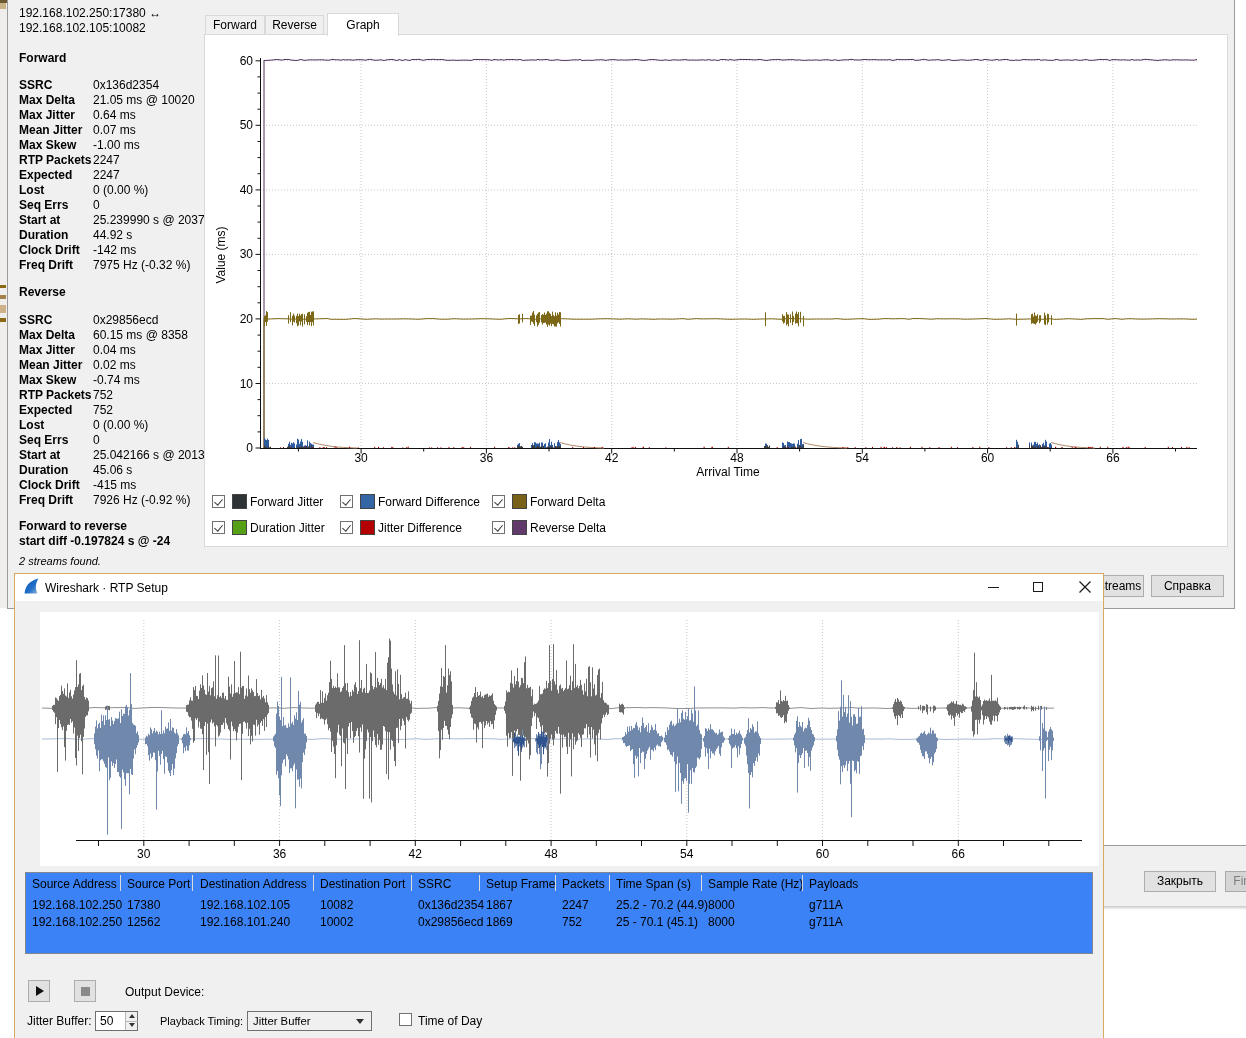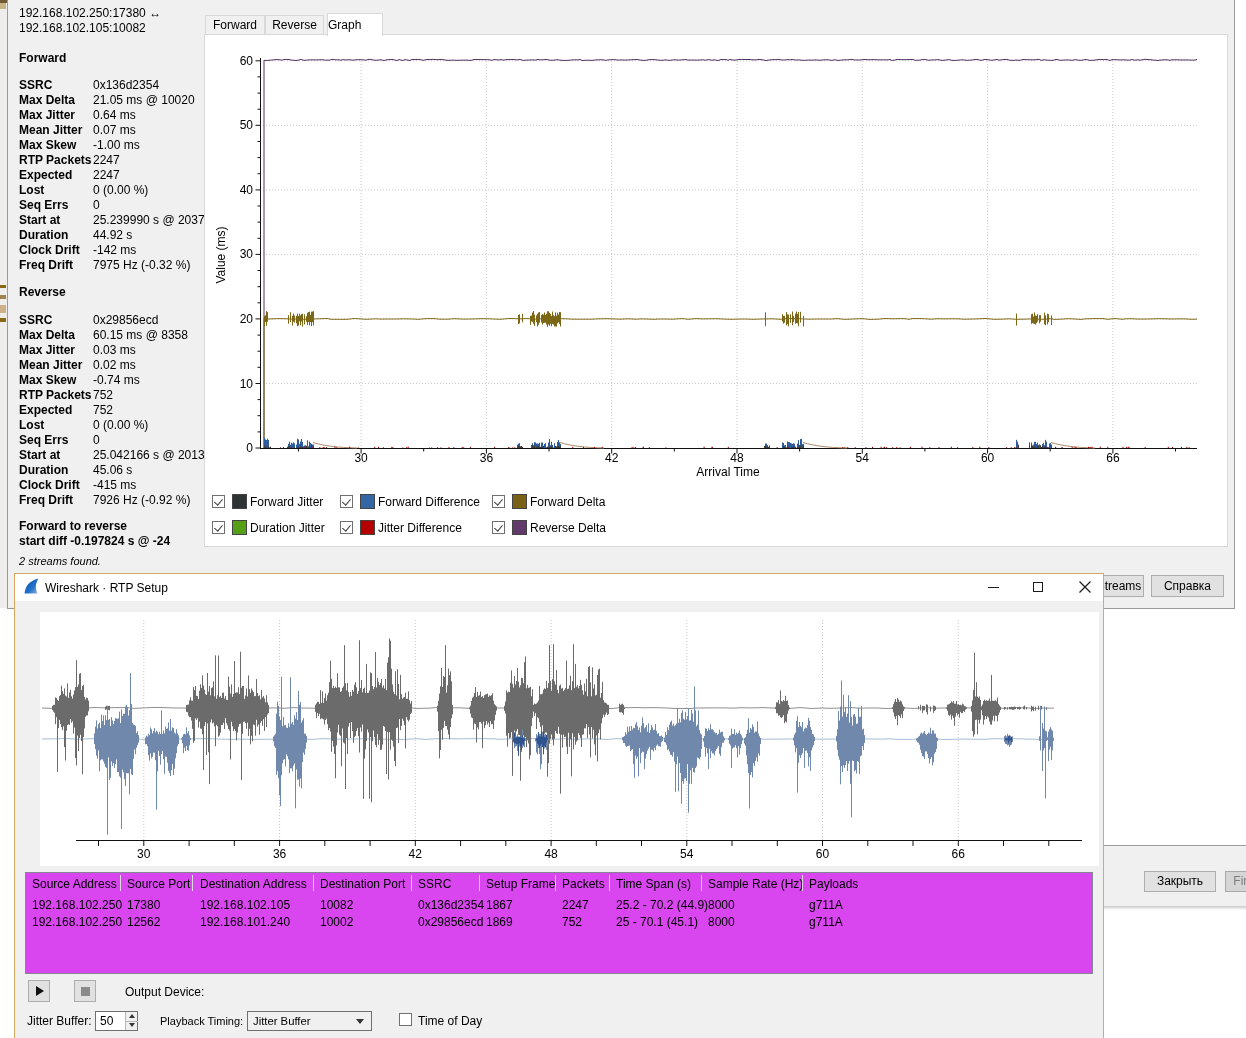--- a/index.html
+++ b/index.html
@@ -54,21 +54,21 @@
     <div class="t b s" style="left:11px;top:243px">Clock Drift</div>
     <div class="t s" style="left:85px;top:243px">-142 ms</div>
     <div class="t b s" style="left:11px;top:258px">Freq Drift</div>
     <div class="t s" style="left:85px;top:258px">7975 Hz (-0.32 %)</div>
     <div class="t b" style="left:11px;top:285px">Reverse</div>
     <div class="t b s" style="left:11px;top:313px">SSRC</div>
     <div class="t s" style="left:85px;top:313px">0x29856ecd</div>
     <div class="t b s" style="left:11px;top:328px">Max Delta</div>
     <div class="t s" style="left:85px;top:328px">60.15 ms @ 8358</div>
     <div class="t b s" style="left:11px;top:343px">Max Jitter</div>
-    <div class="t s" style="left:85px;top:343px">0.03 ms</div>
+    <div class="t s" style="left:85px;top:343px">0.04 ms</div>
     <div class="t b s" style="left:11px;top:358px">Mean Jitter</div>
     <div class="t s" style="left:85px;top:358px">0.02 ms</div>
     <div class="t b s" style="left:11px;top:373px">Max Skew</div>
     <div class="t s" style="left:85px;top:373px">-0.74 ms</div>
     <div class="t b s" style="left:11px;top:388px">RTP Packets</div>
     <div class="t s" style="left:85px;top:388px">752</div>
     <div class="t b s" style="left:11px;top:403px">Expected</div>
     <div class="t s" style="left:85px;top:403px">752</div>
     <div class="t b s" style="left:11px;top:418px">Lost</div>
     <div class="t s" style="left:85px;top:418px">0 (0.00 %)</div>
@@ -145,22 +145,22 @@
       <div class="cb ck" style="left:7px;top:486px"></div>
       <div class="sw" style="left:27px;top:485px;background:#55a017"></div>
       <div class="t" style="left:45px;top:486px">Duration Jitter</div>
       <div class="cb ck" style="left:135px;top:486px"></div>
       <div class="sw" style="left:155px;top:485px;background:#b40000"></div>
       <div class="t" style="left:173px;top:486px">Jitter Difference</div>
       <div class="cb ck" style="left:287px;top:486px"></div>
       <div class="sw" style="left:307px;top:485px;background:#613a6b"></div>
       <div class="t" style="left:325px;top:486px">Reverse Delta</div>
 </div>
-<div style="position:absolute;left:319px;top:13px;width:56px;height:23px;background:#fff;
-  border:1px solid #d9d9d9;border-bottom:none;line-height:22px;z-index:3">Graph</div>
+<div style="position:absolute;left:319px;top:13px;width:72px;height:23px;background:#fff;
+  border:1px solid #d9d9d9;border-bottom:none;text-align:center;line-height:22px;z-index:3">Graph</div>
 
 <div class="btn" style="left:1031px;top:575px;width:105px;height:22px;line-height:21px;text-align:left;padding-left:30px">Play Streams</div>
 <div class="btn" style="left:1143px;top:575px;width:73px;height:22px;line-height:21px">Справка</div>
 </div>
 
 <div style="position:absolute;left:1104px;top:609px;width:142px;height:236px;background:#fff"></div>
 <div style="position:absolute;left:1104px;top:845px;width:142px;height:61px;background:#f0f0f0;
   border-top:1px solid #9b9b9b"></div>
 <div class="btn" style="left:1144px;top:871px;width:72px;height:21px;line-height:19px">Закрыть</div>
 <div class="btn" style="left:1225px;top:871px;width:40px;height:21px;line-height:19px;background:#d5d5d5;color:#7e7e7e;border-color:#a9a9a9">Find</div>
@@ -207,21 +207,21 @@
         <text x="782.5" y="246" font-size="12" text-anchor="middle" fill="#000">60</text>
         <text x="918.3" y="246" font-size="12" text-anchor="middle" fill="#000">66</text>
         <path d="M2 96L13 96.4L25 96.2L32 96.3L39 95.9L45 96.4L54 95.5L66 95.9L75 95.6L87 95.6L94 96.4L100 96.1L112 95.5L121 95.5L129 95.8L137 96L147 96.1L155 95.6L164 95.9L178 96.2L184 96.1L197 96.2L209 96.3L222 96.1L235 95.9L244 96.3L253 95.6L263 96L274 96.2L284 96.1L291 95.6L303 95.7L314 95.7L327 95.9L334 96.3L345 95.8L356 96.1L369 95.6L376 96.4L389 96.2L396 95.6L406 96.1L419 95.8L431 96.4L442 95.5L455 95.9L462 96L471 96.3L479 96.2L491 95.9L504 95.6L517 95.9L527 96.4L539 96.4L549 96.2L560 96.2L572 96.5L580 95.6L588 95.7L597 95.5L605 95.8L611 95.6L625 95.9L636 96.5L650 96.5L656 96L670 95.9L682 95.9L695 96.1L701 95.7L710 95.9L717 95.8L723 95.6L731 96L742 96.1L749 96.4L761 95.6L771 96.5L782 96L789 96.3L802 96L812 95.6L819 96.2L829 96L837 96L846 96.5L860 95.9L874 96.4L888 95.8L895 96.2L905 96L913 95.9L922 96L936 95.8L945 96.1L954 96.3L966 96.2L975 95.7L988 95.9L994 96.5L1004 96L1013 96.2L1014 95.9" stroke="#8f8f8f" stroke-width="1" fill="none"></path>
         <path d="M2 127L11 126.9L23 126.6L29 126.6L38 127.3L52 126.7L58 127L71 126.9L80 127.4L92 126.6L101 127.3L111 127L124 127.4L136 127.2L146 126.6L153 126.9L165 126.6L171 126.8L178 127L192 127.4L200 127.1L214 127.4L227 127.2L235 127.4L248 127.2L261 126.8L272 127.4L284 126.6L291 127L302 127.2L315 127L324 126.8L335 127L349 127.2L363 127.4L377 126.7L386 127.4L396 126.8L406 126.5L416 126.9L428 126.7L440 126.6L446 126.7L454 126.8L460 127.3L472 126.8L480 127.1L489 126.6L502 126.9L509 127.1L519 127.2L525 126.6L532 127.3L546 126.9L560 127L568 127.5L575 126.7L583 126.8L590 127.2L601 126.8L612 126.5L625 126.7L631 127.4L639 126.7L651 126.9L658 126.7L667 127L680 127.3L692 126.6L705 127.1L718 127L725 127.2L738 127.1L749 127L755 126.7L768 126.6L777 127.2L783 127.2L795 127L809 127.3L818 127L829 127L843 127.1L849 126.8L859 127.4L870 127.4L882 126.7L892 126.6L904 127.5L915 127.3L926 127L937 127.3L947 127.2L954 126.7L965 126.9L975 126.7L987 127.1L1001 127.4L1012 127.3L1014 127.2" stroke="#a9bcd4" stroke-width="1" fill="none"></path>
         <path d="M12.5 93.8V98.1M13.5 92.9V99.7M14.5 92.8V100.8M15.5 85.4V112.2M16.5 86.2V105.2M17.5 89.6V107.4M18.5 88.9V116M19.5 84.1V108.1M20.5 82.9V112.1M21.5 73.7V115.2M22.5 79V118.2M23.5 81.8V114.4M24.5 76.4V135.1M25.5 83.5V148.6M26.5 84.5V118.8M27.5 71.4V113.1M28.5 85.9V112.3M29.5 80.5V112.9M30.5 77.8V107M31.5 84.3V110.7M32.5 86.6V109.3M33.5 82.5V121.6M34.5 78.4V115.5M35.5 75.1V146M36.5 48.2V153.5M37.5 74.9V123.6M38.5 72.4V139.1M39.5 61.8V126M40.5 61.1V122.7M41.5 78.1V129.2M42.5 74V134M43.5 72.7V124.9M44.5 84.8V116.5M45.5 87.5V104.9M46.5 85.5V103.5M47.5 86.1V103.4M48.5 88.6V99.3M17.5 87.7V159.9M42.5 81.8V162.3M65.5 94.7V97.8M66.5 93.8V97.5M67.5 94.3V98.8M68.5 94V97.8M69.5 93.9V98.3M146.5 93.1V99.8M147.5 92.8V100.2M148.5 92.5V103.7M149.5 88.4V105.3M150.5 85.3V105.1M151.5 88.5V108.6M152.5 88.7V116.8M153.5 75.1V130.8M154.5 78.1V129M155.5 74V106.4M156.5 83.8V108M157.5 84.1V106.2M158.5 87V115.5M159.5 78.7V109.7M160.5 72.3V116.6M161.5 76V116.8M162.5 63.3V122.2M163.5 73.5V158M164.5 77.8V114M165.5 82.2V110M166.5 82.9V143M167.5 61V111.5M168.5 79.6V140.2M169.5 86V108.4M170.5 83.3V110.3M171.5 76.1V107.5M172.5 75.3V111.5M173.5 69.4V110.4M174.5 84.3V114.3M175.5 75.8V134.3M176.5 86.8V112.9M177.5 83.2V114.3M178.5 84.3V112M179.5 85.2V123.5M180.5 84V120.6M181.5 85.9V113M182.5 80.8V112.8M183.5 80.6V110.7M184.5 86.5V117.1M185.5 84V106.1M186.5 87.8V111.2M187.5 87.9V113.4M188.5 64.7V117M189.5 74.6V118.6M190.5 81.5V147.5M191.5 72.3V109.7M192.5 84.8V114.4M193.5 81.9V119.1M194.5 49V117.1M195.5 80.8V119.2M196.5 80.3V128.4M197.5 80.5V120.6M198.5 75.2V114.8M199.5 82.1V112M200.5 76.7V111.6M201.5 80.7V128.6M202.5 74V121.8M203.5 74V109.9M204.5 86.9V109.5M205.5 83.5V111M206.5 76.4V116.7M207.5 84.4V110.7M208.5 63.5V124.1M209.5 77.2V116.8M210.5 80.8V132.3M211.5 76.4V123.8M212.5 78.3V129.5M213.5 80V112.5M214.5 84.2V113.1M215.5 83.9V123.7M216.5 67.1V107.8M217.5 81V114.5M218.5 84.1V112.5M219.5 83.3V122.7M220.5 87.3V110.8M221.5 77.9V109M222.5 85.5V113.9M223.5 83.9V107.2M224.5 86.5V118.9M225.5 90.3V105M226.5 83.2V115.1M227.5 90.3V102.5M228.5 92.8V101M175.5 43.3V126.7M200.5 39.7V99M201.5 75.7V168.2M178.5 43.5V124.7M169.5 74.1V172.1M275.5 92.8V99.8M276.5 91.4V106.1M277.5 89.9V101.2M278.5 89.8V104.2M279.5 91.9V101.7M280.5 78.1V107.2M281.5 90.8V106.3M282.5 79.4V106.8M283.5 90.8V107.4M284.5 86V112.5M285.5 81.5V108M286.5 88.6V106.6M287.5 83.2V112.2M288.5 80.7V118.2M289.5 70.1V116M290.5 48.6V119.6M291.5 66.9V139.9M292.5 76.1V128.9M293.5 73.8V134.6M294.5 76V142M295.5 74.6V166.2M296.5 75.9V133.3M297.5 61.3V120.5M298.5 75.3V112.9M299.5 75.4V122.6M300.5 80V123.9M301.5 79.3V154.2M302.5 75.9V116.5M303.5 74.3V130.5M304.5 33.2V131.5M305.5 71.3V177M306.5 78.4V126.2M307.5 70.9V142M308.5 80.2V114.6M309.5 84.6V111M310.5 80V126.1M311.5 83.9V110M312.5 77.9V119M313.5 79.6V130.8M314.5 72.7V125.2M315.5 70.2V123.9M316.5 75.3V118.9M317.5 82V116.1M318.5 79.1V124.2M319.5 74.5V140.5M320.5 76.2V115.5M321.5 68V119.7M322.5 80.3V112.5M323.5 76.8V114.8M324.5 75.7V146.6M325.5 80.8V137.4M326.5 51.9V128.9M327.5 81V117.6M328.5 80.8V120.4M329.5 78.5V114M330.5 60.3V125M331.5 61.3V141.2M332.5 74V129.2M333.5 77.2V118.6M334.5 75V125.1M335.5 40.1V132.9M336.5 75.5V135.3M337.5 65.9V122.1M338.5 69.8V132.8M339.5 73.1V128.1M340.5 71V137.9M341.5 66.9V137.7M342.5 75.6V132.5M343.5 73.3V114M344.5 76.5V114.8M345.5 67V118.9M346.5 78.1V162M347.5 50.6V119.9M348.5 45.2V167.5M349.5 77.5V120.2M350.5 77.2V137.7M351.5 56.6V127.7M352.5 72.5V128.9M353.5 79.7V134.6M354.5 82.1V149M355.5 59.2V154.2M356.5 83.5V116M357.5 57.3V115.6M358.5 72V131.1M359.5 87.3V107M360.5 62.8V118.2M361.5 82.2V113.9M362.5 86.7V106.6M363.5 85.5V108.8M364.5 85V113.1M365.5 80.7V136.5M366.5 86.9V105.1M367.5 86.6V107.8M368.5 79.4V109.4M369.5 88.2V107.7M370.5 91.5V102M371.5 88.8V100.8M331.5 66.9V190.3M349.5 26.5V103.7M350.5 28.7V119.3M329.5 91V186.7M323.5 85.3V186.8M319.5 28.2V121M397.5 93.8V99.6M398.5 88.9V119.1M399.5 81.6V146.3M400.5 74.3V138.1M401.5 56V117.8M402.5 74.9V127.8M403.5 64.1V115.9M404.5 64.9V108.9M405.5 61.7V113.9M406.5 80.6V114M407.5 73.3V117.7M408.5 56.6V122.4M409.5 63.1V127.3M410.5 59.3V115M411.5 69.4V106.3M412.5 92.9V102.3M405.5 33.1V109.9M429.5 95.4V97.2M430.5 93.7V101.7M431.5 89V105.4M432.5 85.7V106.2M433.5 84.5V117.7M434.5 81V111.5M435.5 75.1V112.1M436.5 85.1V130.6M437.5 79.9V115.4M438.5 83.9V117.5M439.5 83.1V110.2M440.5 79.6V109.9M441.5 85.2V111.7M442.5 84.2V109.5M443.5 86V109.6M444.5 83.2V116.2M445.5 82.4V113.3M446.5 82.2V109M447.5 81.5V112.4M448.5 84.9V110.6M449.5 83.3V114.9M450.5 84V109.1M451.5 83.1V112.3M452.5 81.3V111.9M453.5 88.7V116.9M454.5 92.2V108.4M455.5 93.3V102.8M456.5 94.5V98.6M442.5 84.4V136.2M464.5 93.8V98.8M465.5 89.5V101.6M466.5 78.4V123.7M467.5 80.5V134.6M468.5 79.6V121.2M469.5 80.1V126.4M470.5 70.8V125.8M471.5 58.4V120.2M472.5 71.7V163.9M473.5 75.6V126.7M474.5 63.9V118.6M475.5 72.4V124.9M476.5 69V119.4M477.5 55.9V117.1M478.5 69.7V122.7M479.5 75.4V123.2M480.5 81.1V117.6M481.5 65.8V138.8M482.5 66.2V120.8M483.5 71.2V123.5M484.5 50.2V126.7M485.5 44.5V125.1M486.5 76.3V135.2M487.5 72.8V128.4M488.5 75.9V131.4M489.5 75.5V147.4M490.5 74.9V143.2M491.5 84.2V114M492.5 77.3V105.8M493.5 92.8V99.6M480.5 73.3V168.7M494.5 91.5V104.1M495.5 92.1V101.2M496.5 91.5V117M497.5 90.4V105.3M498.5 88.6V106.2M499.5 73.9V110.2M500.5 82.3V114.7M501.5 82.2V142.3M502.5 81.5V113.3M503.5 77.7V121.9M504.5 76.3V121.7M505.5 76.9V120.5M506.5 68.8V120.5M507.5 75.9V164.6M508.5 71.1V151.1M509.5 58.1V131.6M510.5 69.1V126.8M511.5 78.7V122.4M512.5 67.2V127.5M513.5 66.8V133.4M514.5 69.3V126.9M515.5 72.6V118.9M516.5 58.1V121.3M517.5 77.8V121.9M518.5 81.3V114.8M519.5 73.7V121.7M520.5 72.5V120.8M521.5 76.6V122.8M522.5 75.9V135.5M523.5 79.1V122.6M524.5 77.8V125.2M525.5 76.1V124.7M526.5 48.5V134.7M527.5 77.2V142M528.5 76.6V120.8M529.5 73.2V134.9M530.5 63.7V127.2M531.5 78.2V164.4M532.5 69.3V121.4M533.5 75.4V137.3M534.5 76.1V124.9M535.5 51.9V132.7M536.5 74.8V129.6M537.5 73.2V128.3M538.5 76.3V121.2M539.5 74V122.9M540.5 67.8V125.9M541.5 72.9V135M542.5 78.3V122.8M543.5 82.7V122.3M544.5 71.4V116.3M545.5 79.4V116.4M546.5 66.7V112M547.5 84.2V125.9M548.5 55V114.9M549.5 54.2V122.5M550.5 70.3V145.5M551.5 84.3V115.1M552.5 55.3V126.4M553.5 76.5V117.7M554.5 72.4V132.3M555.5 83.5V143.3M556.5 82.7V123.4M557.5 63V149.4M558.5 57.6V121.1M559.5 56.6V117.6M560.5 85.6V127.5M561.5 81V111.4M562.5 69.9V106.2M563.5 88.1V102.7M564.5 90.5V104.9M565.5 90.6V102.7M566.5 91.4V100.5M567.5 92.7V103.1M568.5 92.9V102.1M509.5 33.1V114.5M533.5 32.2V127.6M513.5 32.2V126.6M520.5 87.6V181.7M579.5 91.6V100.1M580.5 93.1V100.4M581.5 92.2V100.2M582.5 91.7V100.9M583.5 92.9V102.6M584.5 95.6V97M735.5 94.9V96.9M736.5 90.3V101.3M737.5 90.5V101.3M738.5 88.1V103.9M739.5 92.1V103.3M740.5 92.4V105.2M741.5 88.9V105.9M742.5 89.6V105M743.5 88V103.2M744.5 89.1V111.2M745.5 83.8V109.4M746.5 89.1V110.4M747.5 88.5V101.9M748.5 93V98.6M749.5 95.4V97M740.5 78.4V99.2M852.5 95.3V97M853.5 92.2V100.6M854.5 89.7V104.5M855.5 87V107M856.5 90V103.8M857.5 85.9V106.1M858.5 87.4V103.1M859.5 89.8V104.1M860.5 88.5V105.9M861.5 89.6V102.4M862.5 92.3V106.1M863.5 94.4V99.1M864.5 95V96.7M857.5 93.4V113.2M878.5 94.2V97.4M880.5 92.8V98.5M882.5 93.8V100.9M883.5 93.9V98.5M884.5 94.1V98.3M886.5 92.2V100.2M887.5 92.8V102.6M890.5 94.5V99.5M893.5 93.6V100.8M894.5 93.7V98.9M895.5 94.5V98.2M906.5 95.5V96.9M907.5 92.7V98.8M908.5 92.4V102.9M909.5 91.8V103.8M910.5 91.1V102.5M911.5 89.4V107.5M912.5 90.5V103.7M913.5 89.2V106.1M914.5 91.7V103.7M915.5 91.7V104.6M916.5 88.9V101M917.5 92.5V103.5M918.5 92.4V102.1M919.5 93V105.7M920.5 92.8V99.9M921.5 93.4V101.3M922.5 91.6V101M923.5 92.5V98.9M924.5 94.2V100M925.5 94.3V97.6M926.5 95.5V96.8M914.5 93.7V113.8M931.5 94.1V99.6M932.5 88.4V119.1M933.5 78.1V124.6M934.5 83.1V118.1M935.5 84.5V108.1M936.5 70.2V107.6M937.5 84.6V122.4M938.5 85.7V107.9M939.5 84.4V111.5M940.5 88V107.6M941.5 94.6V98.3M934.5 40.7V122.4M941.5 94.7V97.5M942.5 92.5V103.2M943.5 89V112.5M944.5 87.6V107.7M945.5 88.8V104M946.5 88.2V107M947.5 88.8V104.4M948.5 88.5V105.6M949.5 86.5V109.5M950.5 89.2V112.4M951.5 84V112.8M952.5 88.7V108.6M953.5 88.8V103.8M954.5 88.8V109.4M955.5 88.3V103.6M956.5 89.3V104.1M957.5 85.6V109.4M958.5 91.8V102.9M959.5 93.4V100.5M960.5 94.7V98.1M951.5 62.9V108.5M964.5 94.9V97.7M965.5 95.3V96.9M967.5 95.3V97.6M969.5 95.1V97.3M970.5 95.2V97.3M971.5 94.7V97.3M972.5 95.1V97.9M973.5 94.9V97.8M974.5 94.5V97.4M975.5 94.9V97.1M977.5 95V97.3M978.5 95V96.9M979.5 94.7V97.7M980.5 95.2V97.1M983.5 94.5V97.2M984.5 93.5V97.5M986.5 95.1V97.4M991.5 93.7V99.4M992.5 94.8V97.9M993.5 94.5V99.2M995.5 94.7V98.7M998.5 93.7V97.8M1001.5 93.9V97.5M1004.5 95.1V97.6M1006.5 95.4V97.8" stroke="#6b6b6b" stroke-width="1" fill="none"></path>
         <path d="M54.5 121.3V132.1M55.5 114.6V137.2M56.5 108.4V143.6M57.5 116.4V146.6M58.5 112.1V138.4M59.5 110.6V159.4M60.5 115.9V148.3M61.5 102.7V147.3M62.5 109.1V147.4M63.5 103.4V149.4M64.5 113.1V151.8M65.5 103.3V154.9M66.5 108.1V155.9M67.5 93.7V157.1M68.5 107.8V145.5M69.5 107V168.2M70.5 114.1V165.8M71.5 105.1V149.5M72.5 108.5V153.9M73.5 112.1V151.1M74.5 108.9V155.9M75.5 106.1V152.1M76.5 106.5V147.5M77.5 106.8V160M78.5 106.4V160.1M79.5 99.7V164.3M80.5 111.1V165.7M81.5 97.4V159.2M82.5 104V157.6M83.5 101.7V160.4M84.5 101.8V167.2M85.5 94.4V173.9M86.5 92.8V161.2M87.5 95V161.2M88.5 103.5V161.3M89.5 98.1V182.3M90.5 61.1V156.9M91.5 92.1V162.3M92.5 110.9V163M93.5 112.5V146.6M94.5 113V137.5M95.5 113.8V142.2M96.5 121.2V135.8M97.5 119.3V133.2M98.5 123.1V130.6M67.5 102.3V222.7M81.5 125.7V216.9M105.5 125.6V132.3M106.5 123.7V132M107.5 124.6V134.2M108.5 121.7V143.2M109.5 123.2V148.6M110.5 115.4V141.5M111.5 117.3V146.4M112.5 121.4V144.8M113.5 118.9V140.5M114.5 115.9V140.8M115.5 120.5V148.2M116.5 121.1V146.7M117.5 119.7V159.4M118.5 122.3V138.8M119.5 119.7V144M120.5 122V152.7M121.5 120.2V142M122.5 121.8V138.8M123.5 118.5V147.2M124.5 121.3V161.8M125.5 114.6V144.5M126.5 116.9V144.9M127.5 116.4V150.7M128.5 110.4V158.8M129.5 118.7V161M130.5 107V164.1M131.5 118.6V158.2M132.5 115.3V152.1M133.5 116V163.1M134.5 120.5V156.6M135.5 121.7V146.3M136.5 117.1V141.1M137.5 121.3V134.2M138.5 123.3V132M116.5 118.7V197.7M121.5 98.3V133.8M141.5 126.6V127.7M142.5 124.7V131.3M143.5 122.3V141.3M144.5 121.8V135.6M145.5 122.3V139.1M146.5 115.5V133.7M147.5 120.9V138.3M148.5 119V138.7M149.5 123.3V133.3M150.5 126.2V128.3M146.5 115.8V133.9M233.5 124.6V129.3M234.5 123.3V134.2M235.5 121.7V135.9M236.5 101.6V162.8M237.5 89.6V159.1M238.5 93.9V166.2M239.5 104.8V183.4M240.5 108.1V194.1M241.5 107.4V145.8M242.5 114.2V151.3M243.5 105V147.8M244.5 113.4V147.2M245.5 112.9V154.3M246.5 115.5V142.3M247.5 116V144.2M248.5 111.3V147.4M249.5 114.8V161.1M250.5 112.6V151.6M251.5 111.6V156.3M252.5 109.8V159.4M253.5 112.9V153.6M254.5 103.2V151.5M255.5 106.6V196.3M256.5 100.2V157.5M257.5 108V167.7M258.5 78.9V167.5M259.5 92.7V174.7M260.5 89.9V166.5M261.5 110.6V176.4M262.5 108.5V150.1M263.5 106.2V140.6M264.5 121.7V142.9M265.5 121.6V136.9M266.5 124V130.5M250.5 65.3V156.4M241.5 64.8V163.3M472.5 126.6V128.3M473.5 125.6V130.4M474.5 124.4V136.2M475.5 124.4V134.5M476.5 124.4V134.1M477.5 122.3V138.9M478.5 124.4V133.5M479.5 124.6V134.5M480.5 124.5V134.1M481.5 123.5V140.1M482.5 124.7V133.3M483.5 125.2V134.3M484.5 124.7V135.4M485.5 126.2V128.9M482.5 117.5V135.8M495.5 126.3V129.5M496.5 122.1V140.5M497.5 123.4V142.5M498.5 123.5V136M499.5 121.8V142M500.5 121.9V147.1M501.5 120.5V152.2M502.5 119.6V134.9M503.5 122.1V137.1M504.5 122.4V136.5M505.5 122.1V134.4M506.5 123.3V137.8M507.5 125.4V133.8M508.5 126.5V128M500.5 123V157.2M582.5 125.2V128.3M583.5 124.8V131.1M584.5 124V131.1M585.5 120.1V133.7M586.5 122.3V134.8M587.5 114.6V134.2M588.5 119.7V133.8M589.5 114.4V133.5M590.5 118.9V139.2M591.5 114V137.9M592.5 117.5V137M593.5 115.8V152.2M594.5 116.1V139M595.5 112.3V143.5M596.5 110.1V146.8M597.5 114.1V144.8M598.5 118V145.6M599.5 115.5V136.1M600.5 120.3V151.2M601.5 113.8V141M602.5 105.4V139.6M603.5 111.1V139.9M604.5 116.3V157.2M605.5 115.1V146.6M606.5 113.1V142.1M607.5 119.7V138.6M608.5 111.3V136.7M609.5 120.9V134.8M610.5 117.9V147.7M611.5 113.1V137.8M612.5 115.3V137.8M613.5 118.2V139.5M614.5 117.6V135.7M615.5 112V138.2M616.5 118.8V133.7M617.5 121.7V132.5M618.5 121.1V134.2M619.5 124.1V134M620.5 124.2V134.8M621.5 123.5V130.3M622.5 124.8V129M594.5 117.9V165.9M598.5 122.2V164.3M624.5 125.6V129.9M625.5 119.9V130.6M626.5 123V132.8M627.5 115.2V138.2M628.5 118.1V137.3M629.5 112.7V139.6M630.5 109.8V142.6M631.5 108.7V143M632.5 113.5V144.7M633.5 111.6V140.1M634.5 114.2V149.6M635.5 113.2V179.9M636.5 111.6V152.2M637.5 96.8V144.6M638.5 110.8V179.3M639.5 106.7V151.1M640.5 110.3V161M641.5 100.9V191.7M642.5 98.3V169.1M643.5 106.7V171.8M644.5 107.7V166.6M645.5 99.9V166.1M646.5 107.4V168.9M647.5 104.1V152.1M648.5 96.4V172.1M649.5 108.6V171.7M650.5 108.2V158.3M651.5 97.7V171.9M652.5 101.5V155.9M653.5 109.8V160.1M654.5 97.9V160.6M655.5 98.4V156M656.5 114.2V154.4M657.5 112.7V145.5M658.5 98.4V146.2M659.5 118V147.4M660.5 121.4V145.2M661.5 122.5V137M648.5 112.4V200.6M654.5 74.4V136M663.5 126.2V129.5M664.5 123.9V134.9M665.5 116.2V144.6M666.5 116.8V136.2M667.5 119V141.3M668.5 116.3V135.5M669.5 117.9V136.7M670.5 112.2V146.2M671.5 117.3V139.3M672.5 117.3V141.5M673.5 118.4V141.4M674.5 120.2V143.4M675.5 121.3V139.2M676.5 120.9V137M677.5 122.9V135.7M678.5 121.7V133.9M679.5 117.5V141.8M680.5 120.5V143.9M681.5 119.9V135.3M682.5 119.7V130.8M683.5 124.4V130.7M684.5 125.8V128.4M668.5 121.8V157.1M688.5 126.3V127.9M689.5 123.8V131.7M690.5 123.3V133.5M691.5 116.6V133.1M692.5 121.9V136.6M693.5 121.9V135.6M694.5 117.3V135.3M695.5 122.9V133.2M696.5 120.7V136.2M697.5 122.2V145.4M698.5 120.8V134.2M699.5 118.5V142.6M700.5 121.9V136.2M701.5 123.4V132M702.5 125.8V128.6M691.5 120.9V156M704.5 126.1V131.7M705.5 125.2V133.8M706.5 122V143.5M707.5 117.8V152.2M708.5 118V161.1M709.5 120.5V196.5M710.5 115.9V163M711.5 117.4V160.1M712.5 112.3V165.3M713.5 114.8V151.2M714.5 120.7V153.9M715.5 119.4V148.9M716.5 119.5V145.4M717.5 109.5V149.6M718.5 121.5V141.5M719.5 124.2V143.7M720.5 126V132.1M708.5 106.2V137.3M753.5 125.7V128.6M754.5 122.6V133.4M755.5 120.7V140.4M756.5 108.8V136.2M757.5 104.3V146.6M758.5 115V150.9M759.5 109.9V143.2M760.5 113.8V146M761.5 115.2V143.1M762.5 110V141.2M763.5 119.4V136M764.5 116.7V155.9M765.5 115.5V138.9M766.5 116.2V138.4M767.5 113.1V141M768.5 105.8V154.4M769.5 108.6V145.1M770.5 115.1V158.8M771.5 118V138.5M772.5 121.8V135.5M773.5 122.6V133.3M774.5 125V129.2M757.5 120.4V180.6M796.5 123.8V129.4M797.5 117.3V137.9M798.5 99.1V144.4M799.5 108.6V147.7M800.5 94.7V172.3M801.5 68.5V154.2M802.5 104.6V160.1M803.5 82.9V153.2M804.5 100.1V155.9M805.5 95.1V153.2M806.5 104.9V149M807.5 101.6V159M808.5 83.2V151.7M809.5 110.7V149M810.5 89.2V171.8M811.5 104.9V150.8M812.5 113.5V148.6M813.5 102.7V149M814.5 102V159.3M815.5 104.7V158M816.5 112V161.4M817.5 111.4V149.1M818.5 95.6V149.9M819.5 105.1V161.9M820.5 104.5V144.2M821.5 94.1V143.5M822.5 117.5V134.2M823.5 116.7V138M824.5 123.1V131M811.5 124.1V205.2M876.5 126.6V128.6M877.5 125.8V130.4M878.5 124.7V130.7M879.5 123.8V132.8M880.5 121.6V137.7M881.5 120.6V141.1M882.5 121.7V144.2M883.5 120.5V144.5M884.5 118.9V147.1M885.5 121.8V139.5M886.5 123.2V139.4M887.5 122V142.1M888.5 120.5V146M889.5 121.5V151.4M890.5 122.2V146.9M891.5 121.6V144.9M892.5 118.4V153.4M893.5 118.5V150.2M894.5 121.7V141.7M895.5 121.6V140.1M896.5 125.3V136.9M897.5 126.2V128.9M890.5 115.7V138.6M964.5 124.1V130.1M965.5 123.2V131.9M966.5 124.4V132.1M967.5 121.8V133.4M968.5 123.7V132.9M969.5 123V135M970.5 123.7V133.4M971.5 124.5V132.6M972.5 124.4V129.9M999.5 124.3V128.8M1000.5 93.9V138.4M1002.5 111.1V159M1003.5 116.5V138.4M1004.5 94.5V136.1M1005.5 118.7V138.1M1006.5 119.4V129.1M1005.5 120V186.4M1007.5 125.3V127.8M1008.5 119.6V137.1M1009.5 117.3V137.7M1010.5 115.1V134.8M1011.5 117.4V147.9M1012.5 118.7V138.3M1013.5 125.6V128.9M1008.5 123.8V149.1" stroke="#6f88ab" stroke-width="1" fill="none"></path>
         <path d="M473.5 126.4V129.5M474.5 124.1V130.8M475.5 125.6V131.2M476.5 125.5V131.9M477.5 125.2V132.1M478.5 125V143.8M479.5 125V131.4M480.5 124.5V134.3M481.5 125.8V137.8M482.5 123.3V131.9M483.5 126.1V132.7M484.5 126.3V128.8M474.5 120.5V131.5M496.5 126.3V128.8M497.5 125.9V131.7M498.5 120.1V132.8M499.5 124.3V136M500.5 124.4V133.9M501.5 121.7V131.9M502.5 124.6V135M503.5 119.9V142.3M504.5 125.2V133.9M505.5 125.1V135.4M506.5 123V130.7M507.5 126V127.8M501.5 119.2V131.5M965.5 126.4V128.3M966.5 126.2V128.4M967.5 126.3V128.5M968.5 124.3V131.2M969.5 123.9V128.5M970.5 125.9V128.5M971.5 125.1V130.1" stroke="#2f538f" stroke-width="1" fill="none"></path>
       </svg>
   </div>
 
-  <div style="position:absolute;left:10px;top:298px;width:1068px;height:102px;background:#d946ef;
+  <div style="position:absolute;left:10px;top:298px;width:1068px;height:82px;background:#3b82f6;
     border:1px solid #828790">
   <div class="t s" style="left:6px;top:4px">Source Address</div>
       <div class="t s" style="left:101px;top:4px">Source Port</div>
       <div class="t s" style="left:174px;top:4px">Destination Address</div>
       <div class="t s" style="left:294px;top:4px">Destination Port</div>
       <div class="t s" style="left:392px;top:4px">SSRC</div>
       <div class="t s" style="left:460px;top:4px">Setup Frame</div>
       <div class="t s" style="left:536px;top:4px">Packets</div>
       <div class="t s" style="left:590px;top:4px">Time Span (s)</div>
       <div class="t s" style="left:682px;top:4px">Sample Rate (Hz)</div>

